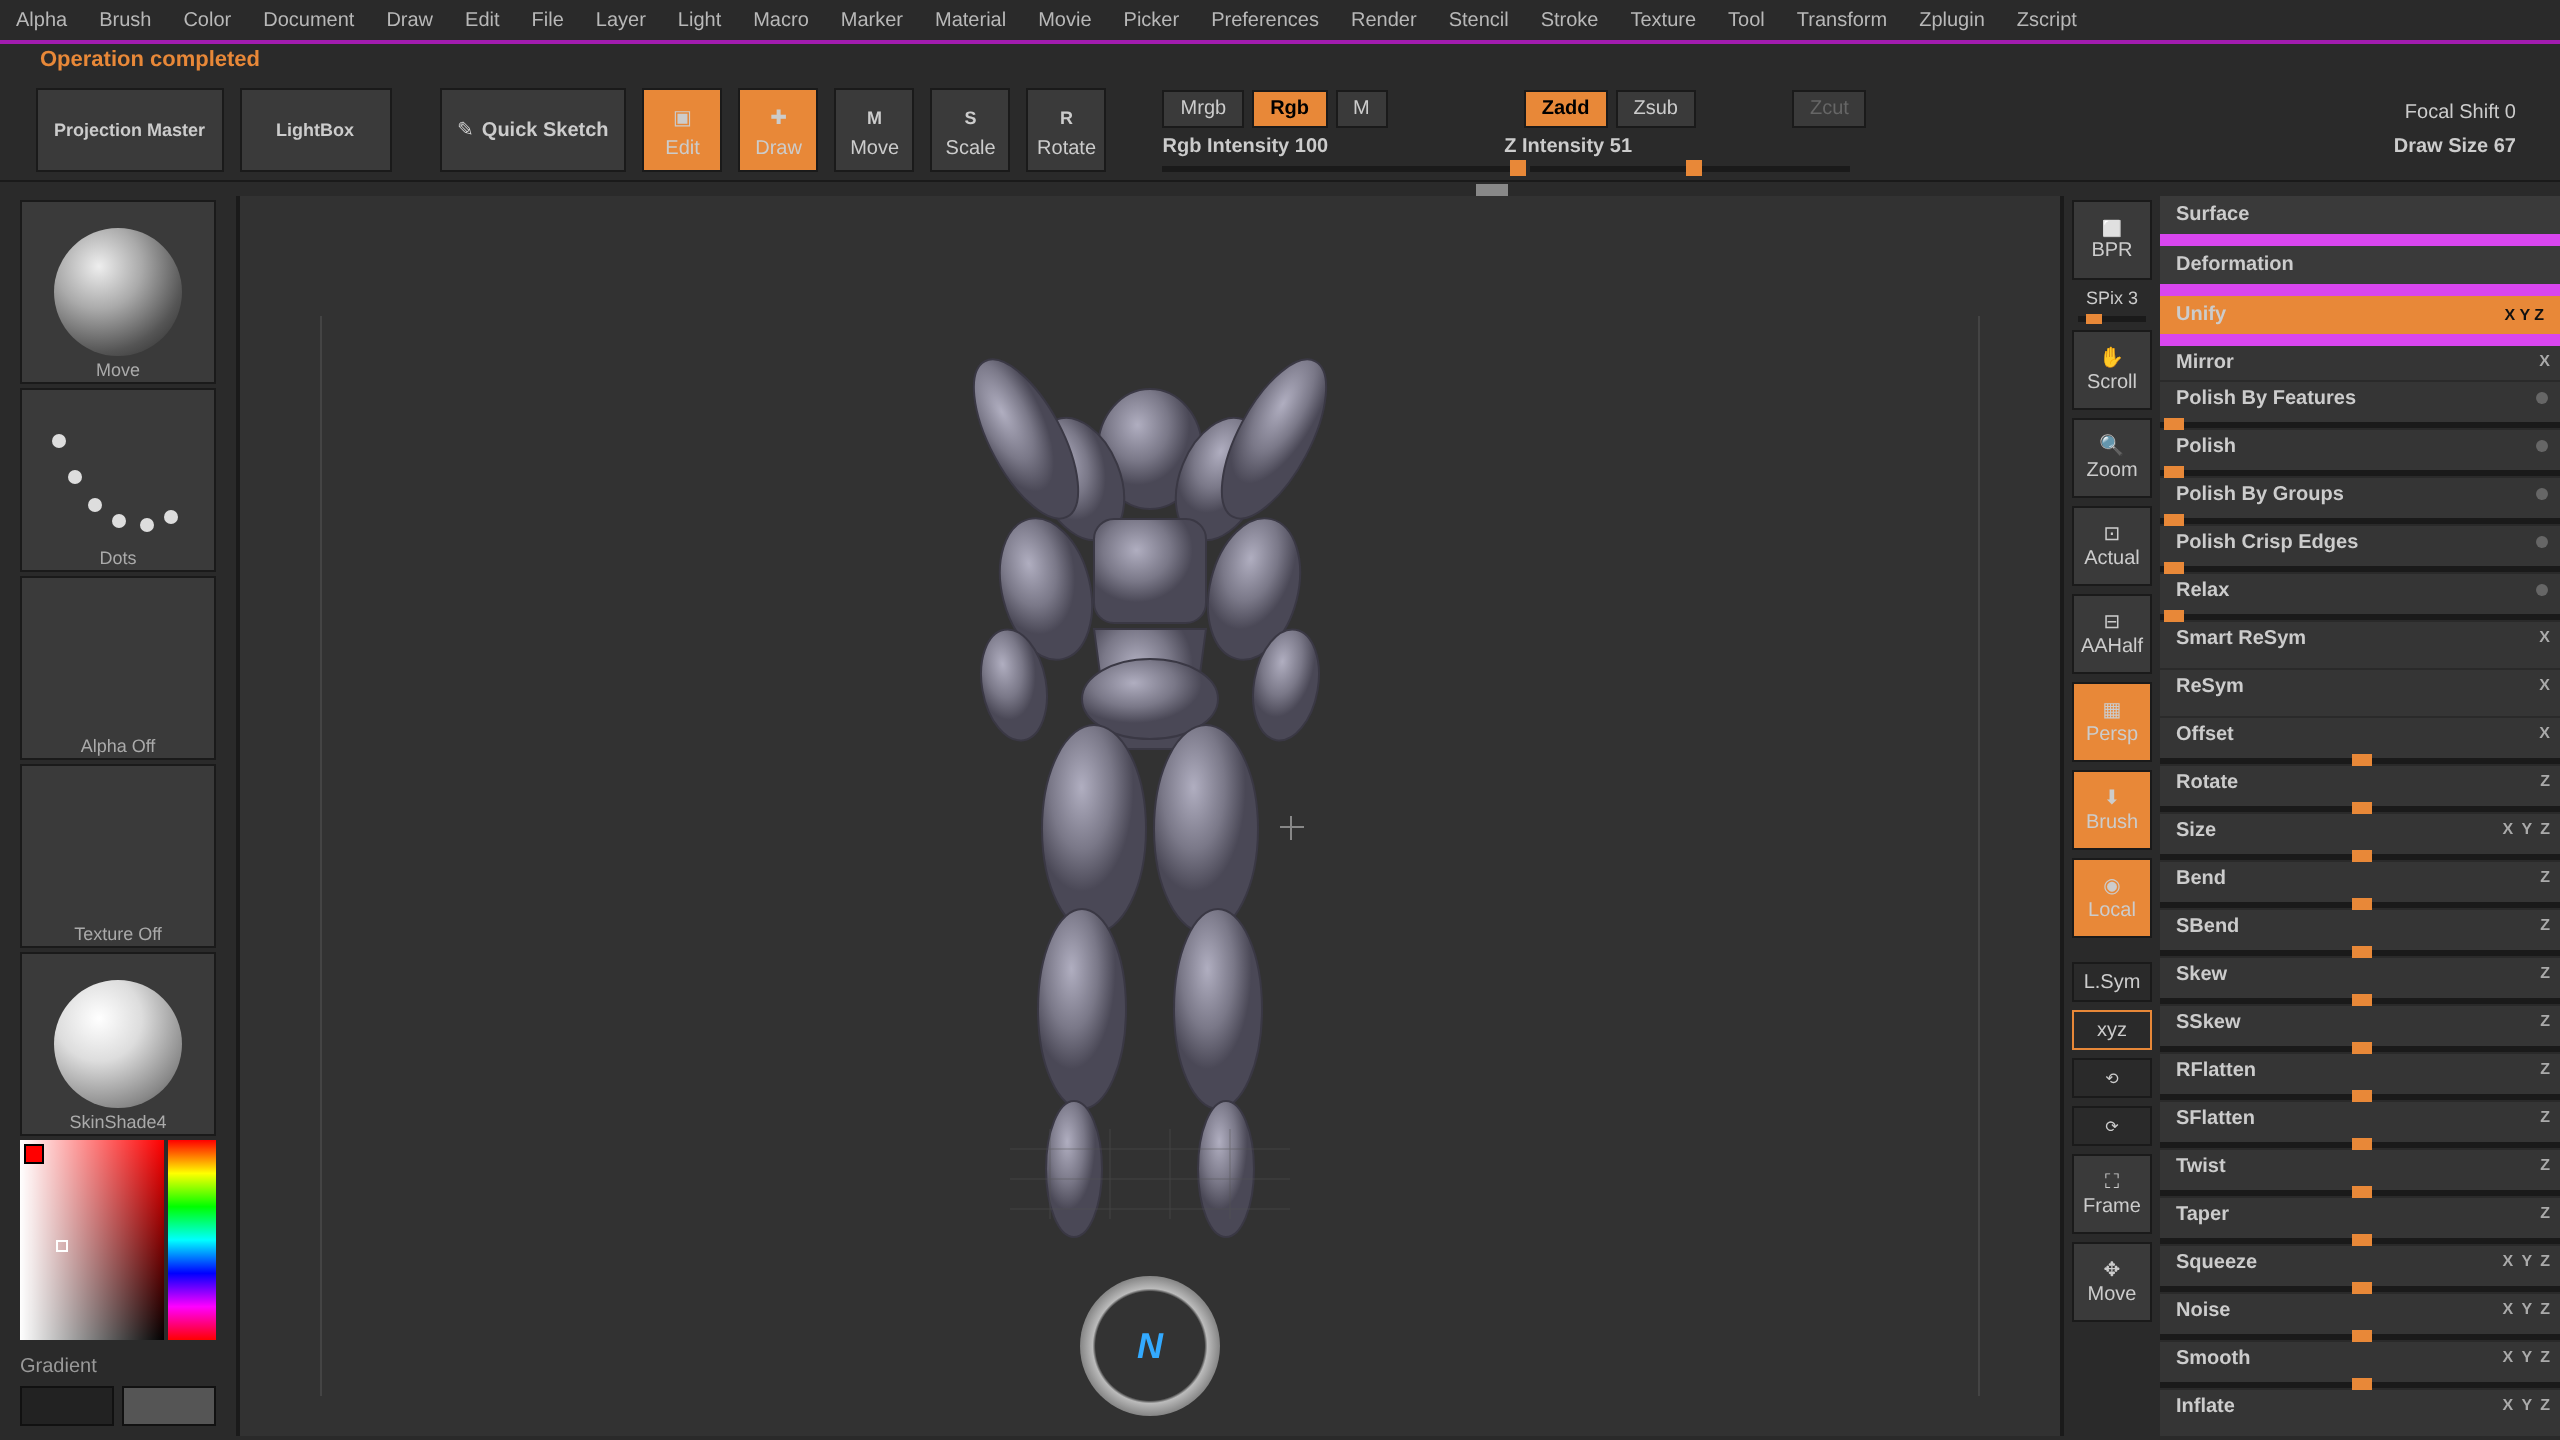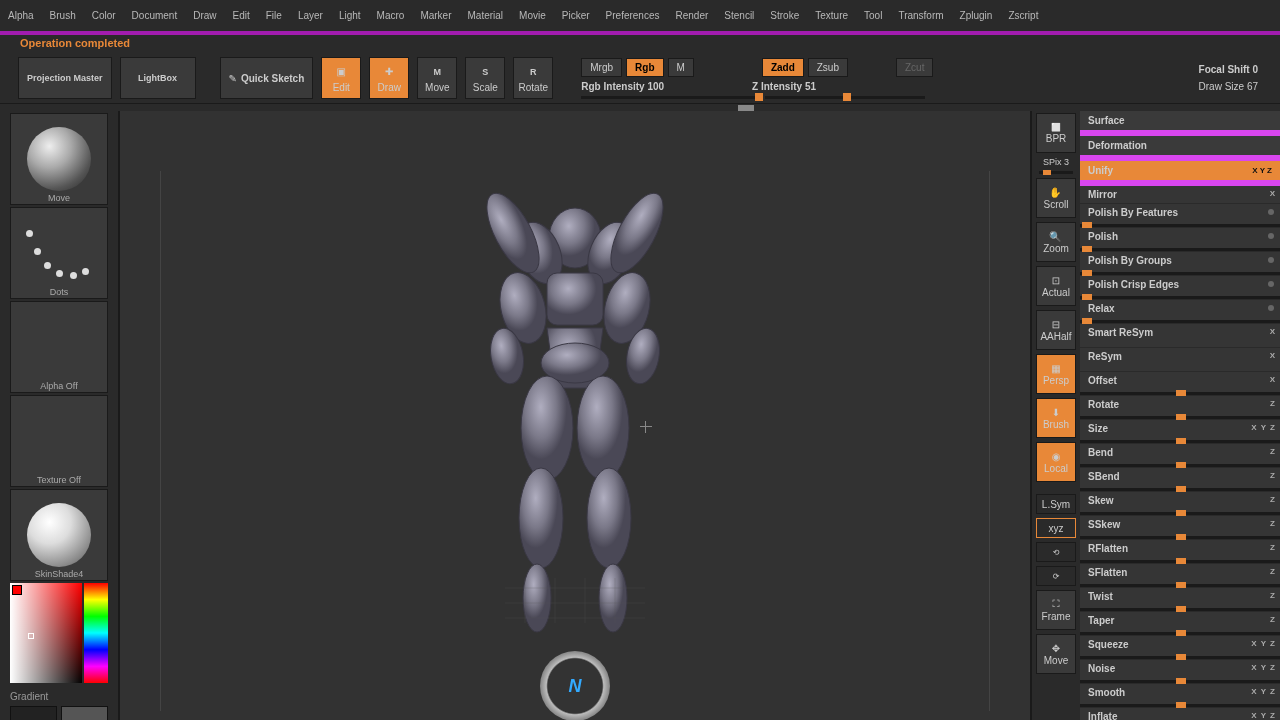--- a/index.html
+++ b/index.html
@@ -1,17 +1,17 @@
 <!DOCTYPE html>
 <html><head>
 <meta charset="utf-8">
 <style>
 *{margin:0;padding:0;box-sizing:border-box;font-family:Arial,sans-serif;font-size:10px;color:#ccc;user-select:none}
 body{background:#2a2a2a;width:1280px;height:720px;overflow:hidden;position:relative}
-.menubar{height:35px;background:#2a2a2a;display:flex;align-items:center;padding:0 8px;gap:16px;border-bottom:4px solid #a21caf}
+.menubar{height:22px;background:#2a2a2a;display:flex;align-items:center;padding:0 8px;gap:16px;border-bottom:2px solid #a21caf}
 .menubar span{color:#b8b8b8;font-size:10px}
 .status{height:18px;background:#2a2a2a;padding:2px 20px;color:#e88838;font-size:11px;font-weight:bold}
 .toolbar{height:50px;background:#2a2a2a;display:flex;align-items:center;padding:4px 18px;gap:8px}
 .btn{background:#3a3a3a;border:1px solid #1a1a1a;padding:4px 8px;display:flex;flex-direction:column;align-items:center;justify-content:center;gap:2px;height:42px;font-size:9px;color:#ccc;cursor:pointer}
 .btn.wide{min-width:76px}
 .btn.active{background:#e88838;color:#000}
 .btn .icon{width:16px;height:16px;display:flex;align-items:center;justify-content:center}
 .toolbar-right{margin-left:auto;display:flex;flex-direction:column;gap:6px;align-items:flex-end;font-size:10px;color:#ccc;padding-right:4px}
 .paint-section{display:flex;flex-direction:column;gap:4px;margin-left:20px}
 .paint-row{display:flex;align-items:center;gap:4px}
@@ -145,22 +145,22 @@
       <div class="slider-track">
           <div class="slider-thumb" style="left:174px"></div>
         </div>
       <div class="slider-track" style="width:160px">
           <div class="slider-thumb" style="left:78px"></div>
         </div>
     </div>
   </div>
 
   <div class="toolbar-right">
-    <span style="font-weight:bold">Focal Shift 0</span>
-    <span style="font-weight:normal">Draw Size 67</span>
+    <span style="font-weight:normal">Focal Shift 0</span>
+    <span style="font-weight:bold">Draw Size 67</span>
   </div>
 </div>
 
 <div class="slim-bar">
   <div class="slim-mark" style="left:738px"></div>
 </div>
 
 <div class="main">
   <div class="leftpanel">
     <div class="thumb sq">

